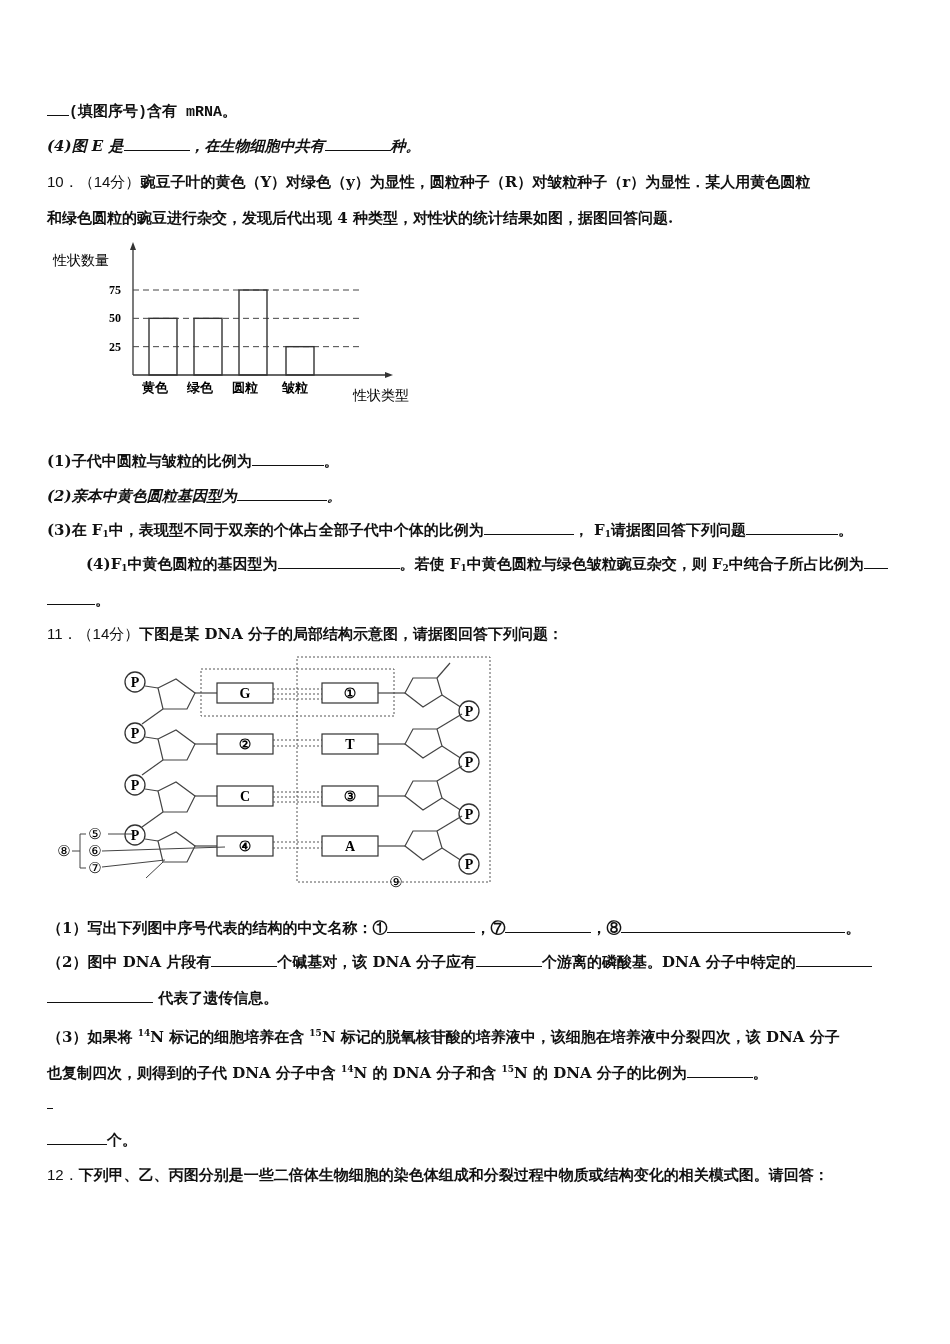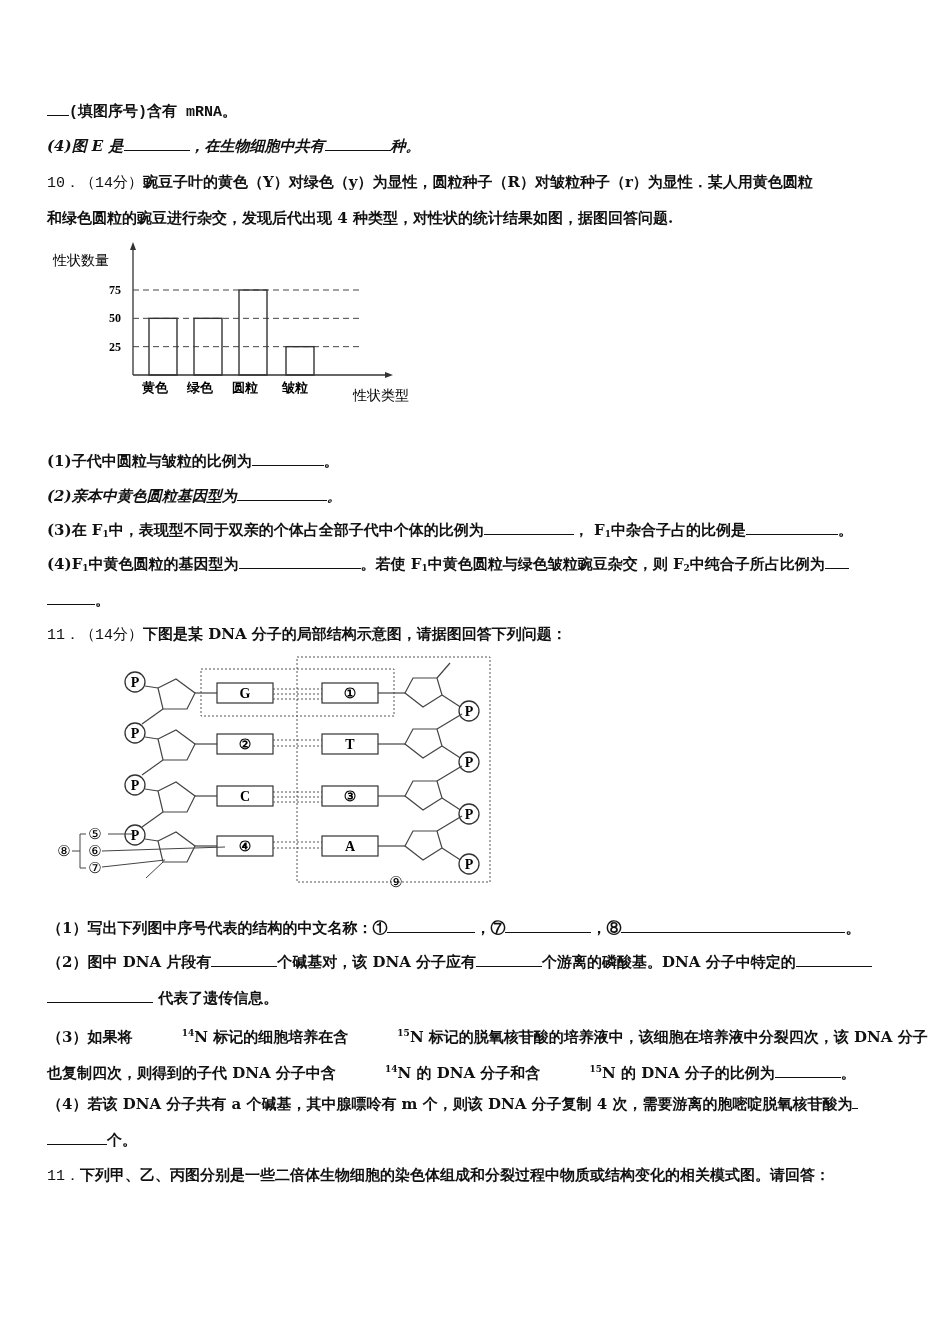--- a/index.html
+++ b/index.html
@@ -1,22 +1,22 @@
 <!DOCTYPE html>
 <html><head>
 <meta charset="utf-8">
 <style>
   html, body { margin: 0; padding: 0; background: #ffffff; }
   body { width: 950px; height: 1344px; position: relative; overflow: hidden;
          font-family: "DejaVu Serif", "Liberation Serif", serif; color: #111; }
   .line { position: absolute; left: 47px; font-size: 15px; font-weight: bold; white-space: nowrap; line-height: 20px; }
-  .num { font-weight: normal; font-family: Liberation Mono, monospace; }
+  .num { font-weight: normal; font-family: Liberation Sans, sans-serif; }
   .blank { display: inline-block; border-bottom: 1.2px solid #111; height: 14px; vertical-align: baseline; }
   sub, sup { font-size: 9px; }
-  sub { vertical-align: -2px; } sup { vertical-align: 6px; margin-left: 44px; }
+  sub { vertical-align: -2px; } sup { vertical-align: 6px; }
   svg text { font-family: "Liberation Serif", "DejaVu Serif", serif; }
 </style>
 </head>
 <body>
 
 <div class="line" style="top:101px;font-family:Liberation Mono, monospace;">
   <span class="blank" style="width:22px"></span><span>(填图序号)含有 mRNA。</span>
 </div>
 <div class="line" style="top:136px;font-style:italic;">
   <span>(4)图 E 是</span><span class="blank" style="width:66px"></span><span>，在生物细胞中共有</span><span class="blank" style="width:66px"></span><span>种。</span>
@@ -60,23 +60,23 @@
   <text x="306" y="160" font-size="14" font-family="Liberation Sans, sans-serif" id="xlab">性状类型</text>
 </svg>
 
 <div class="line" style="top:451px;text-align:right;">
   <span>(1)子代中圆粒与皱粒的比例为</span><span class="blank" style="width:72px"></span><span>。</span>
 </div>
 <div class="line" style="top:486px;font-style:italic;">
   <span>(2)亲本中黄色圆粒基因型为</span><span class="blank" style="width:90px"></span><span>。</span>
 </div>
 <div class="line" style="top:520px;">
-  <span>(3)在 F</span><sub>1</sub><span>中，表现型不同于双亲的个体占全部子代中个体的比例为</span><span class="blank" style="width:90px"></span><span>，  F</span><sub>1</sub><span>中杂合子占的比例是</span><span class="blank" style="width:92px"></span><span>。</span>
-</div>
-<div class="line" style="top:554px;">
+  <span>(3)在 F</span><sub>1</sub><span>中，表现型不同于双亲的个体占全部子代中个体的比例为</span><span class="blank" style="width:90px"></span><span>，  F</span><sub>1</sub><span>请据图回答下列问题</span><span class="blank" style="width:92px"></span><span>。</span>
+</div>
+<div class="line" style="top:554px;margin-left:39px;">
   <span>(4)F</span><sub>1</sub><span>中黄色圆粒的基因型为</span><span class="blank" style="width:122px"></span><span>。若使 F</span><sub>1</sub><span>中黄色圆粒与绿色皱粒豌豆杂交，则 F</span><sub>2</sub><span>中纯合子所占比例为</span><span class="blank" style="width:24px"></span>
 </div>
 <div class="line" style="top:590px;">
   <span class="blank" style="width:48px"></span><span>。</span>
 </div>
 
 <div class="line" style="top:624px;">
   <span class="num">11．（14分）</span><span>下图是某 DNA 分子的局部结构示意图，请据图回答下列问题：</span>
 </div>
 
@@ -202,21 +202,21 @@
 <div class="line" style="top:988px;">
   <span class="blank" style="width:106px"></span><span> 代表了遗传信息。</span>
 </div>
 <div class="line" style="top:1023px;">
   <span>（3）如果将 </span><sup>14</sup><span>N 标记的细胞培养在含 </span><sup>15</sup><span>N 标记的脱氧核苷酸的培养液中，该细胞在培养液中分裂四次，该 DNA 分子</span>
 </div>
 <div class="line" style="top:1059px;">
   <span>也复制四次，则得到的子代 DNA 分子中含 </span><sup>14</sup><span>N 的 DNA 分子和含 </span><sup>15</sup><span>N 的 DNA 分子的比例为</span><span class="blank" style="width:66px"></span><span>。</span>
 </div>
 <div class="line" style="top:1094px;">
-  <span>（4）若该 DNA 分子共有 a 个碱基，其中腺嘌呤有 m 个，则该 DNA 分子复制 4 次，需要游离的胞嘧啶脱氧核苷酸为</span><span class="blank" style="width:6px"></span>
+  <span class="blank" style="width:6px"></span>
 </div>
 <div class="line" style="top:1130px;">
   <span class="blank" style="width:60px"></span><span>个。</span>
 </div>
 
 <div class="line" style="top:1165px;">
-  <span class="num">11．</span><span>下列甲、乙、丙图分别是一些二倍体生物细胞的染色体组成和分裂过程中物质或结构变化的相关模式图。请回答：</span>
+  <span class="num">12．</span><span>下列甲、乙、丙图分别是一些二倍体生物细胞的染色体组成和分裂过程中物质或结构变化的相关模式图。请回答：</span>
 </div>
 
 </body></html>

